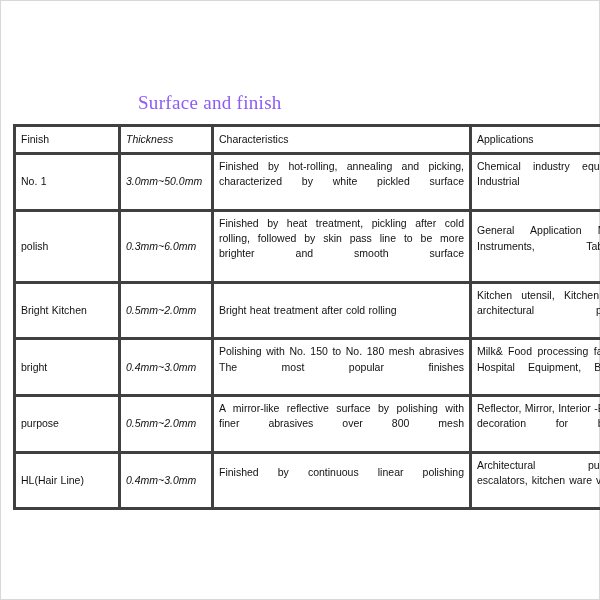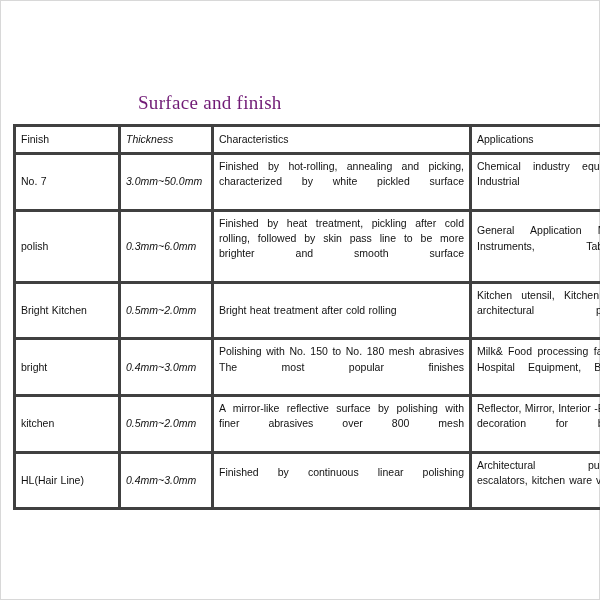--- a/index.html
+++ b/index.html
@@ -26,21 +26,21 @@
     border: 1px solid #d8d8d8;
     box-sizing: border-box;
     pointer-events: none;
   }
   .doc-title {
     position: absolute;
     left: 138px;
     top: 92px;
     font-size: 19px;
     font-family: "Liberation Serif", serif;
-    color: #701a75;
+    color: #8b5cf6;
     letter-spacing: 0.3px;
     white-space: nowrap;
   }
   .table-wrap {
     position: absolute;
     left: 13px;
     top: 124px;
     width: 574px;
   }
   table.spec {
@@ -94,21 +94,21 @@
     <table class="spec">
       <tbody>
         <tr class="header">
           <td class="c0">Finish</td>
           <td class="c1">Thickness</td>
           <td class="c2">Characteristics</td>
           <td class="c3">Applications</td>
         </tr>
 
         <tr>
-          <td class="c0">No. 7</td>
+          <td class="c0">No. 1</td>
           <td class="c1">3.0mm~50.0mm</td>
           <td class="c2 cell-char justify-block">Finished by hot-rolling, annealing and picking, characterized by white pickled surface</td>
           <td class="c3 cell-app justify-block">Chemical industry equipment, Industrial tanks</td>
         </tr>
 
         <tr>
           <td class="c0">polish</td>
           <td class="c1">0.3mm~6.0mm</td>
           <td class="c2 cell-char justify-block">Finished by heat treatment, pickling after cold rolling, followed by skin pass line to be more brighter and smooth surface</td>
           <td class="c3 cell-app justify-block">General Application Medical Instruments, Tableware</td>
@@ -122,21 +122,21 @@
         </tr>
 
         <tr>
           <td class="c0">bright</td>
           <td class="c1">0.4mm~3.0mm</td>
           <td class="c2 cell-char justify-block">Polishing with No. 150 to No. 180 mesh abrasives The most popular finishes</td>
           <td class="c3 cell-app justify-block">Milk&amp; Food processing facilities, Hospital Equipment, Bath-tub</td>
         </tr>
 
         <tr>
-          <td class="c0">kitchen</td>
+          <td class="c0">purpose</td>
           <td class="c1">0.5mm~2.0mm</td>
           <td class="c2 cell-char justify-block">A mirror-like reflective surface by polishing with finer abrasives over 800 mesh</td>
           <td class="c3 cell-app justify-block">Reflector, Mirror, Interior -Exterior decoration for building</td>
         </tr>
 
         <tr>
           <td class="c0">HL(Hair Line)</td>
           <td class="c1">0.4mm~3.0mm</td>
           <td class="c2 cell-char justify-block">Finished by continuous linear polishing</td>
           <td class="c3 cell-app justify-block">Architectural purposes, escalators, kitchen ware vehicles</td>

